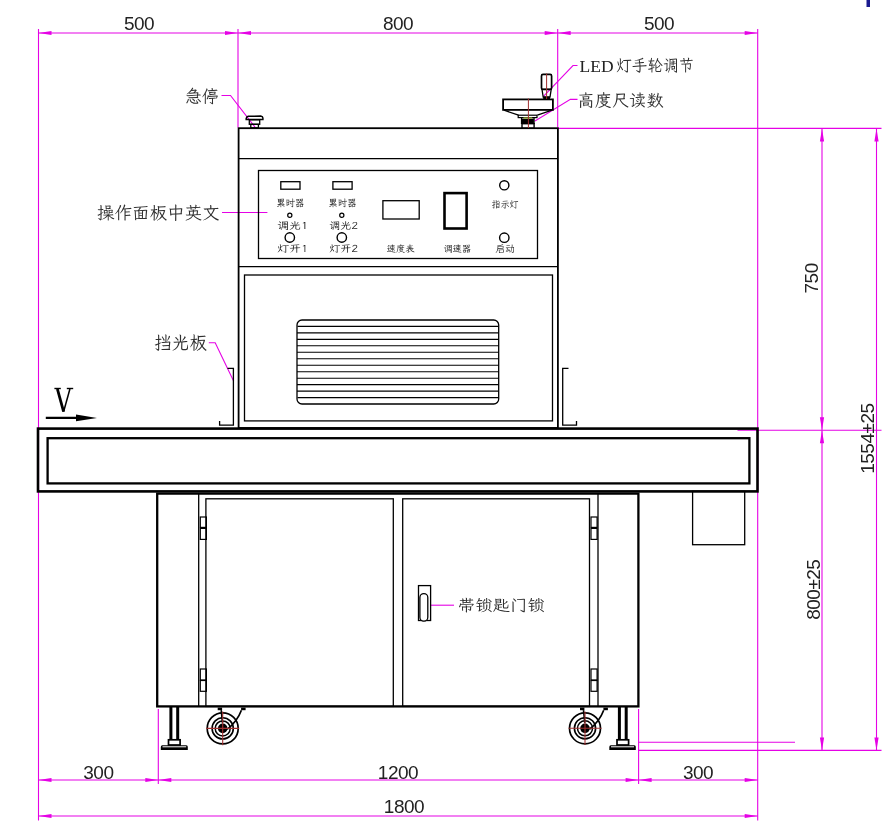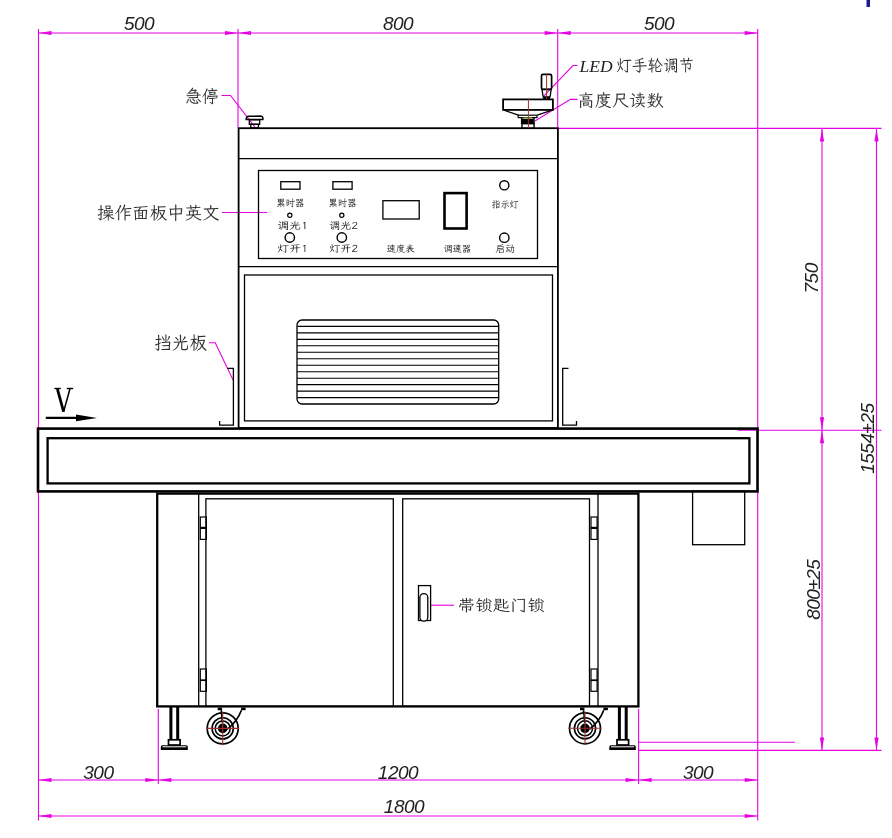--- a/index.html
+++ b/index.html
@@ -1,15 +1,15 @@
 <!DOCTYPE html>
 <html><head><meta charset="utf-8">
 <style>
 html,body{margin:0;padding:0;background:#fff;}
-#wrap{position:relative;width:892px;height:838px;background:#fff;overflow:hidden;font-style:italic;}
+#wrap{position:relative;width:892px;height:838px;background:#fff;overflow:hidden;}
 svg{position:absolute;left:0;top:0;}
 svg text{font-family:"Liberation Sans",sans-serif;fill:#222;}
 .dim{font-size:19px;letter-spacing:-0.5px;}
 </style></head>
 <body>
 <div id="wrap">
 <svg width="892" height="838" viewBox="0 0 892 838">
 
 <g stroke="#e502e5" stroke-width="1.1" fill="none">
 <line x1="38.5" y1="29" x2="38.5" y2="820.5"></line>

